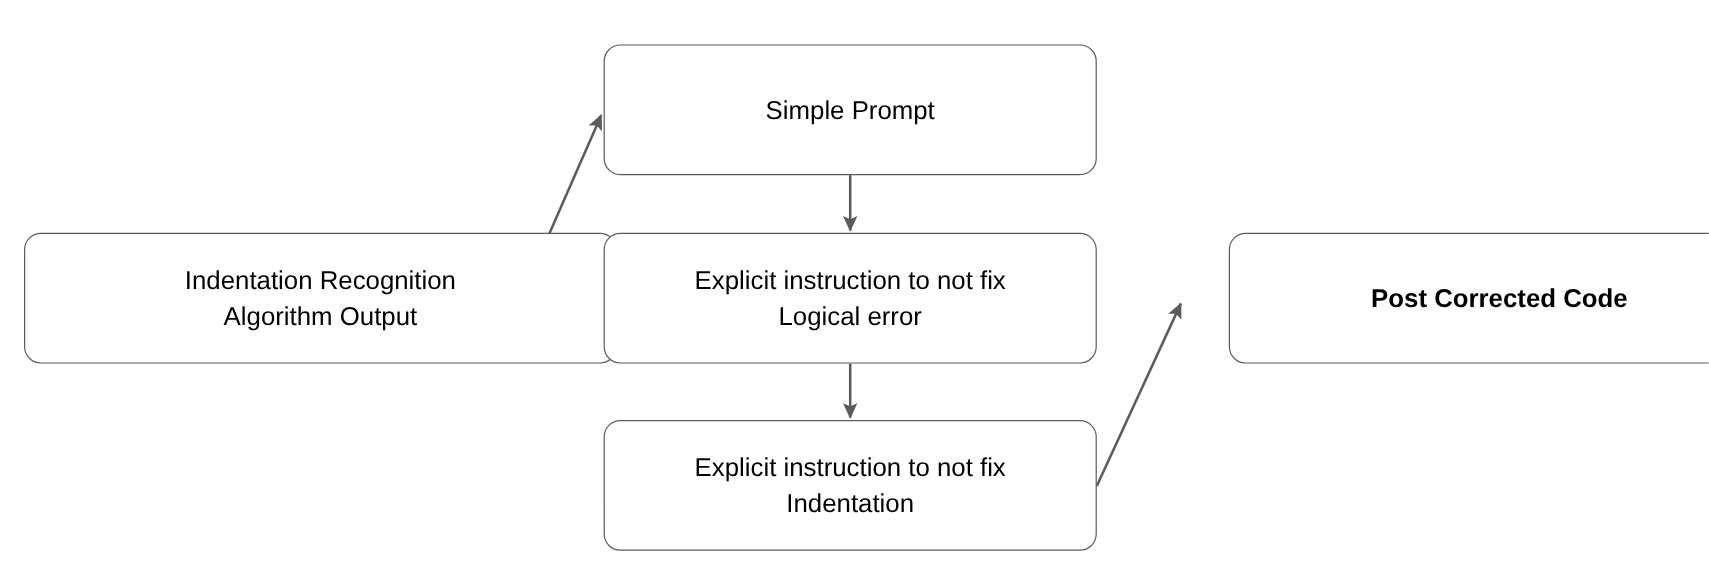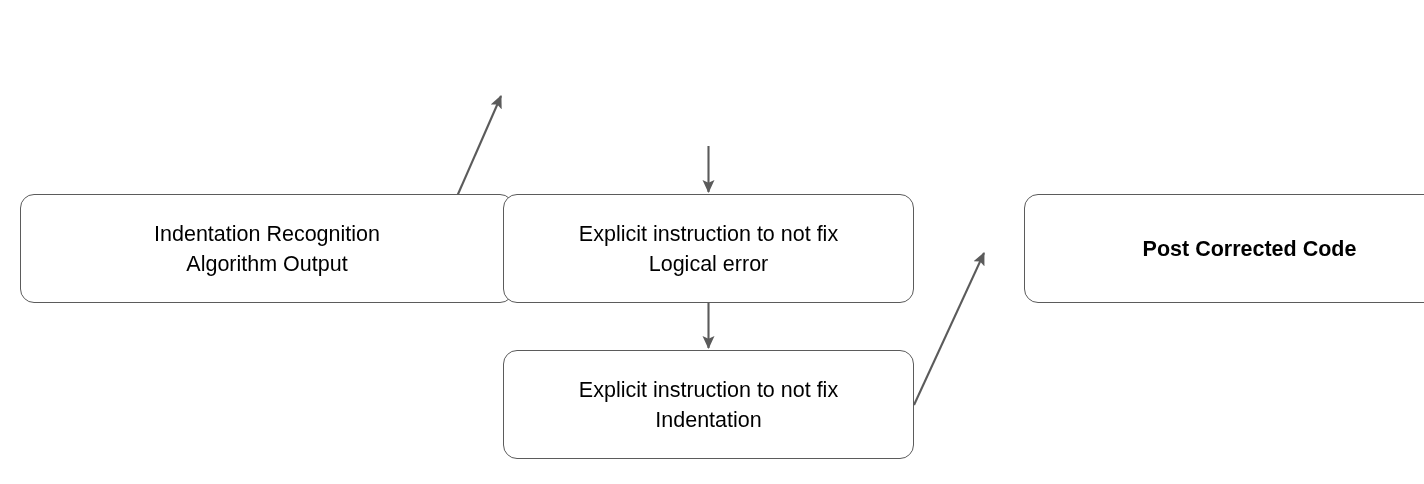--- a/index.html
+++ b/index.html
@@ -79,20 +79,23 @@
     <line x1="708.5" y1="303" x2="708.5" y2="348" stroke="#5b5b5b" stroke-width="2.1" marker-end="url(#arrowhead)"></line>
 
     <line x1="914" y1="405" x2="984" y2="253" stroke="#5b5b5b" stroke-width="2.1" marker-end="url(#arrowhead)"></line>
   </svg>
 
   <div class="node" id="node-indentation-recognition-algorithm-output">
     <span class="node-label">Indentation Recognition
 Algorithm Output</span>
   </div>
 
+  <div class="node" id="node-simple-prompt">
+    <span class="node-label">Simple Prompt</span>
+  </div>
 
   <div class="node" id="node-explicit-instruction-logical-error">
     <span class="node-label">Explicit instruction to not fix
 Logical error</span>
   </div>
 
   <div class="node" id="node-explicit-instruction-indentation">
     <span class="node-label">Explicit instruction to not fix
 Indentation</span>
   </div>

